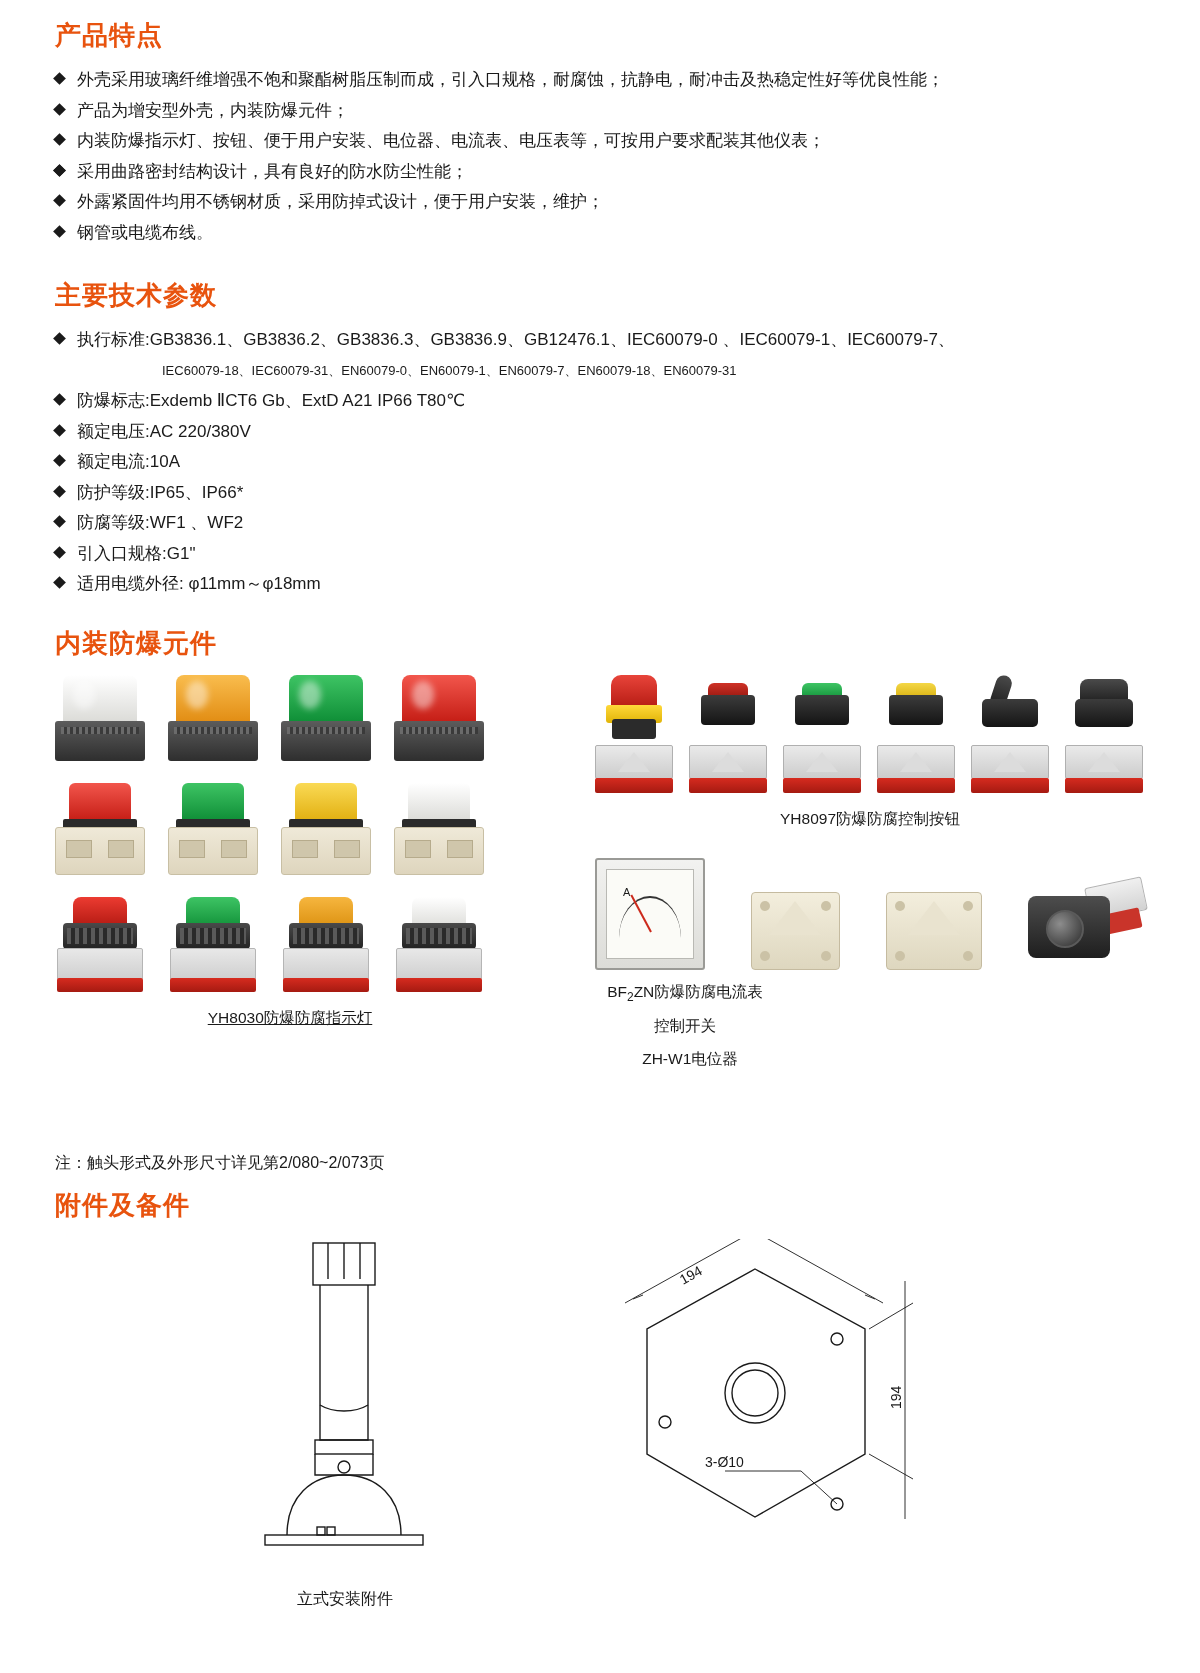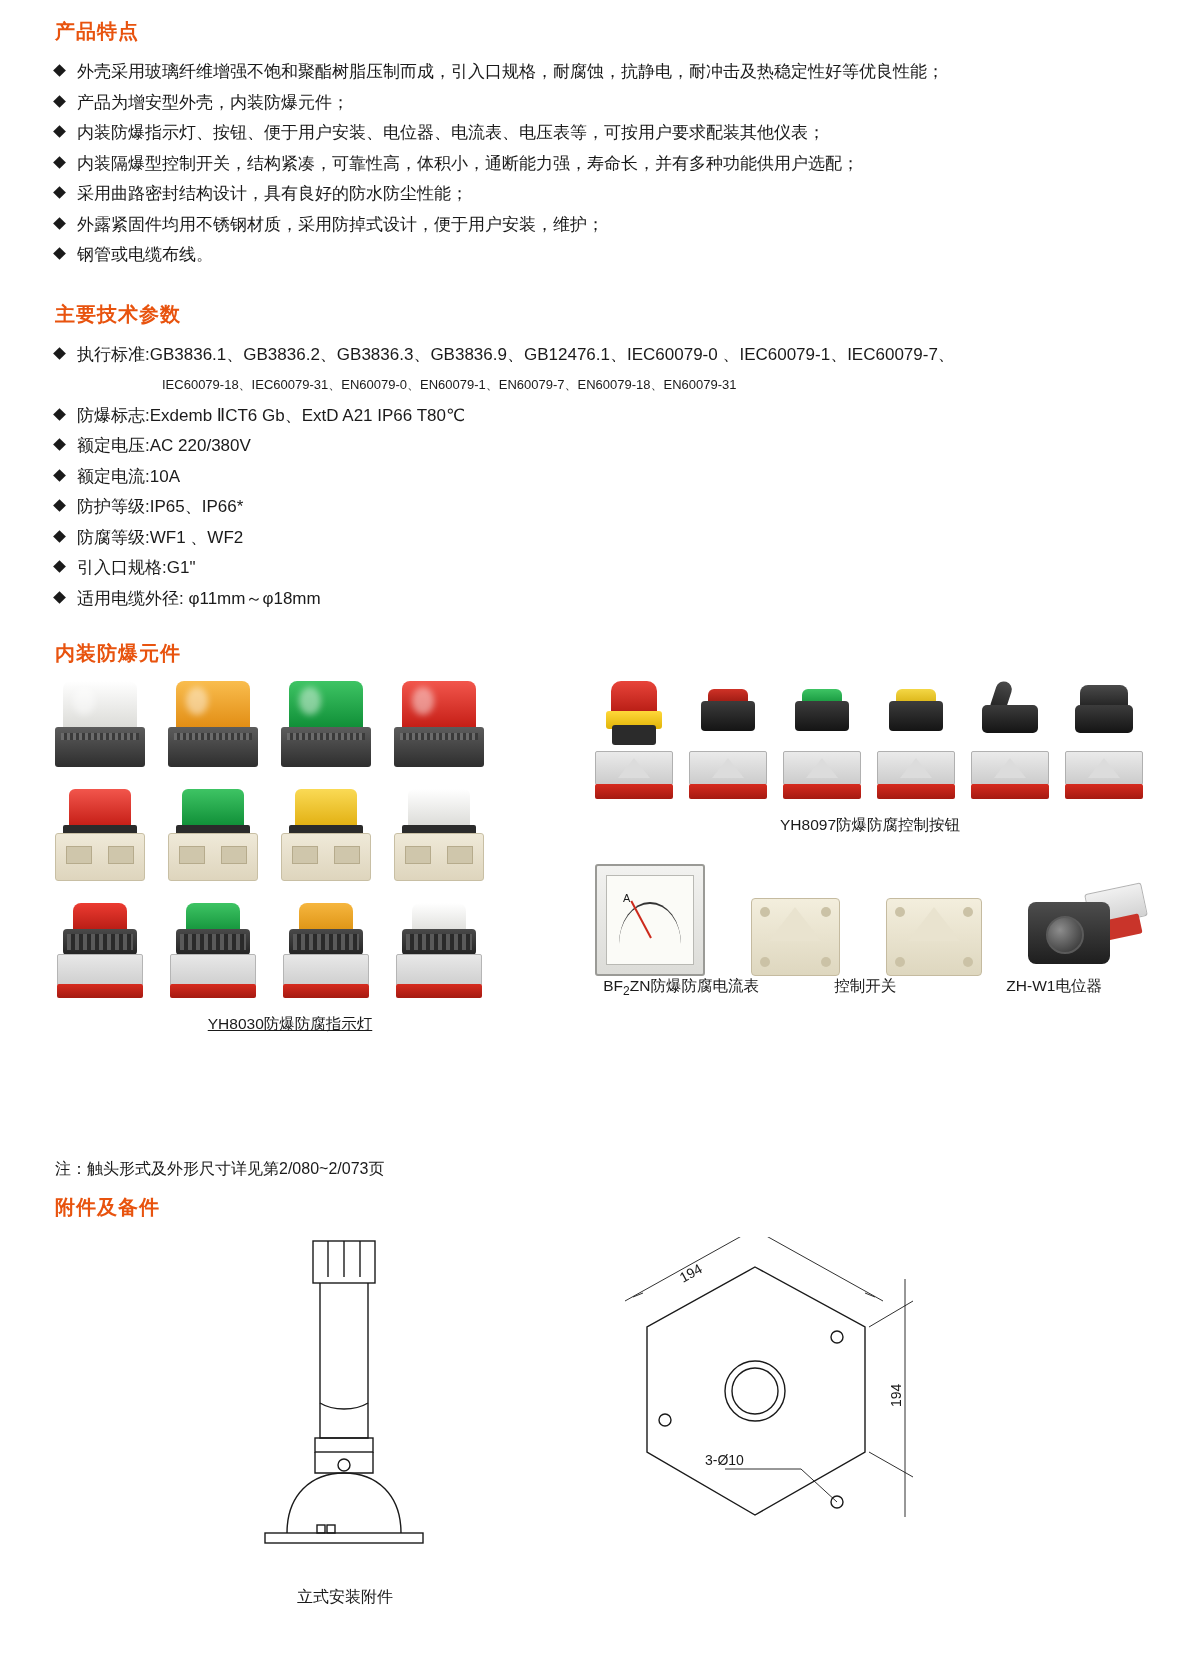--- a/index.html
+++ b/index.html
@@ -13,21 +13,21 @@
   .page {
     position: relative;
     width: 1200px;
     height: 1673px;
     padding: 18px 55px 0 55px;
     overflow: hidden;
   }
   .section-title {
     color: #e8530e;
     font-weight: bold;
-    font-size: 20px;
+    font-size: 26px;
     letter-spacing: 1px;
     margin: 0 0 12px 0;
   }
   .bullet-list { margin: 0 0 0 0; padding: 0; list-style: none; }
   .bullet-list li {
     font-size: 17px;
     line-height: 30.5px;
     position: relative;
     padding-left: 22px;
     white-space: nowrap;
@@ -210,21 +210,21 @@
 </head>
 <body>
 
 <div class="page">
 
   <div class="section-title">产品特点</div>
   <ul class="bullet-list">
     <li><span class="dia"></span><span>外壳采用玻璃纤维增强不饱和聚酯树脂压制而成，引入口规格，耐腐蚀，抗静电，耐冲击及热稳定性好等优良性能；</span></li>
     <li><span class="dia"></span><span>产品为增安型外壳，内装防爆元件；</span></li>
     <li><span class="dia"></span><span>内装防爆指示灯、按钮、便于用户安装、电位器、电流表、电压表等，可按用户要求配装其他仪表；</span></li>
-    <li><span class="dia"></span><span>内装隔爆型控制开关，结构紧凑，可靠性高，体积小，通断能力强，寿命长，并有多种功能供用户选配；</span></li>
+    <li><span class="dia"></span></li>
     <li><span class="dia"></span><span>采用曲路密封结构设计，具有良好的防水防尘性能；</span></li>
     <li><span class="dia"></span><span>外露紧固件均用不锈钢材质，采用防掉式设计，便于用户安装，维护；</span></li>
     <li><span class="dia"></span><span>钢管或电缆布线。</span></li>
   </ul>
 
   <div class="gap-1"></div>
 
   <div class="section-title">主要技术参数</div>
   <ul class="bullet-list">
     <li><span class="dia"></span><span>执行标准:GB3836.1、GB3836.2、GB3836.3、GB3836.9、GB12476.1、IEC60079-0 、IEC60079-1、IEC60079-7、</span></li>
@@ -391,21 +391,21 @@
           <div class="scr" style="right:8px;bottom:8px"></div>
         </div>
 
         <div class="pot">
           <div class="ptail"></div>
           <div class="ptail2"></div>
           <div class="pbody"></div>
         </div>
       </div>
 
-      <div class="row" style="gap:12px;">
+      <div class="row" style="margin-top:12px; gap:12px;flex-direction:column;">
         <div class="cap" style="width:180px"><span>BF</span><span class="sub">2</span><span>ZN防爆防腐电流表</span></div>
         <div class="cap" style="width:180px">控制开关</div>
         <div class="cap" style="width:190px">ZH-W1电位器</div>
       </div>
     </div>
   </div>
 
   <div class="note">注：触头形式及外形尺寸详见第2/080~2/073页</div>
 
   <div class="section-title" style="margin-top:14px">附件及备件</div>

